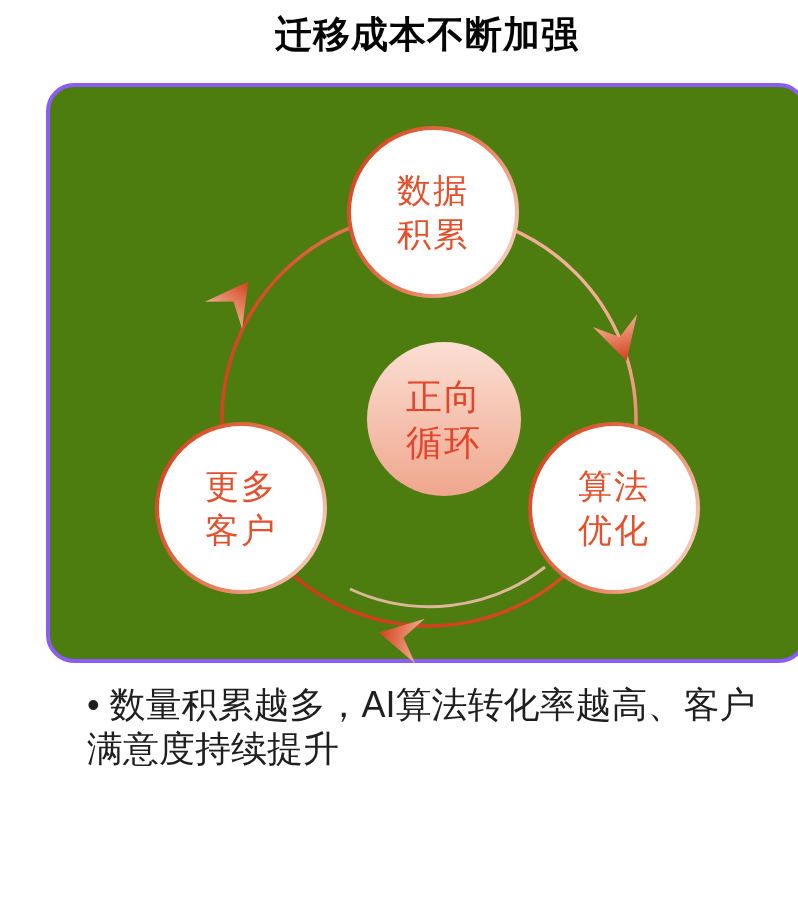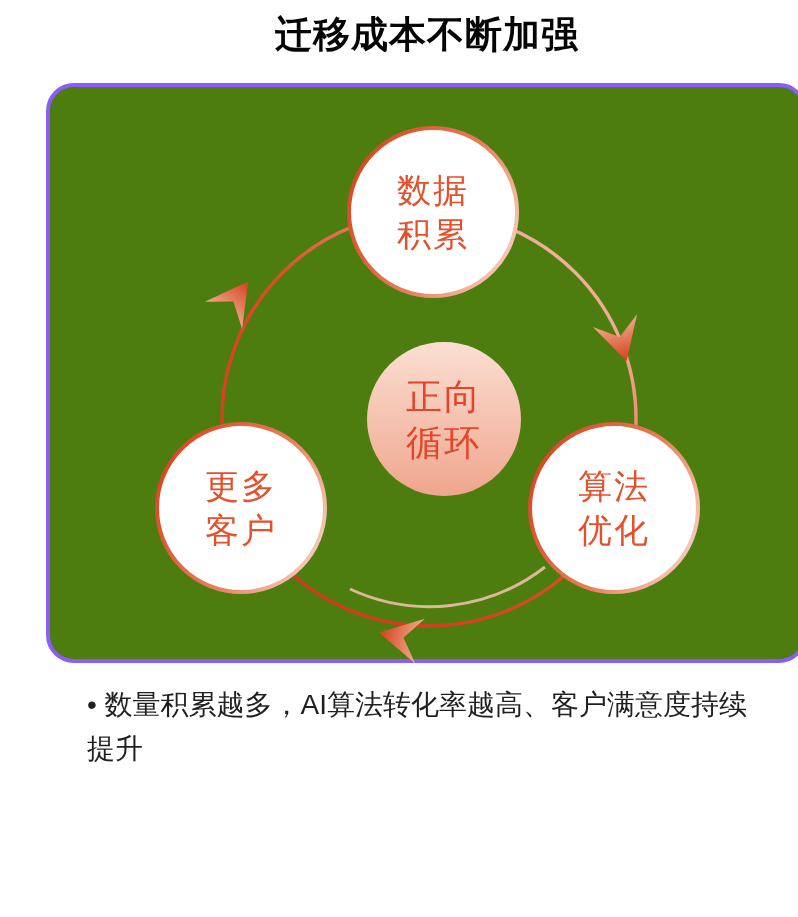--- a/index.html
+++ b/index.html
@@ -60,21 +60,21 @@
   .center-label {
     font-size: 36px;
     fill: #E4452A;
   }
   .notes {
     position: absolute;
     left: 37px;
     right: 37px;
     top: 596px;
     color: #1F1F1F;
-    font-size: 28px;
+    font-size: 36px;
     line-height: 44px;
     text-align: left;
   }
   .notes p {
     margin: 0;
     padding: 0;
   }
 </style>
 </head>
 <body>

